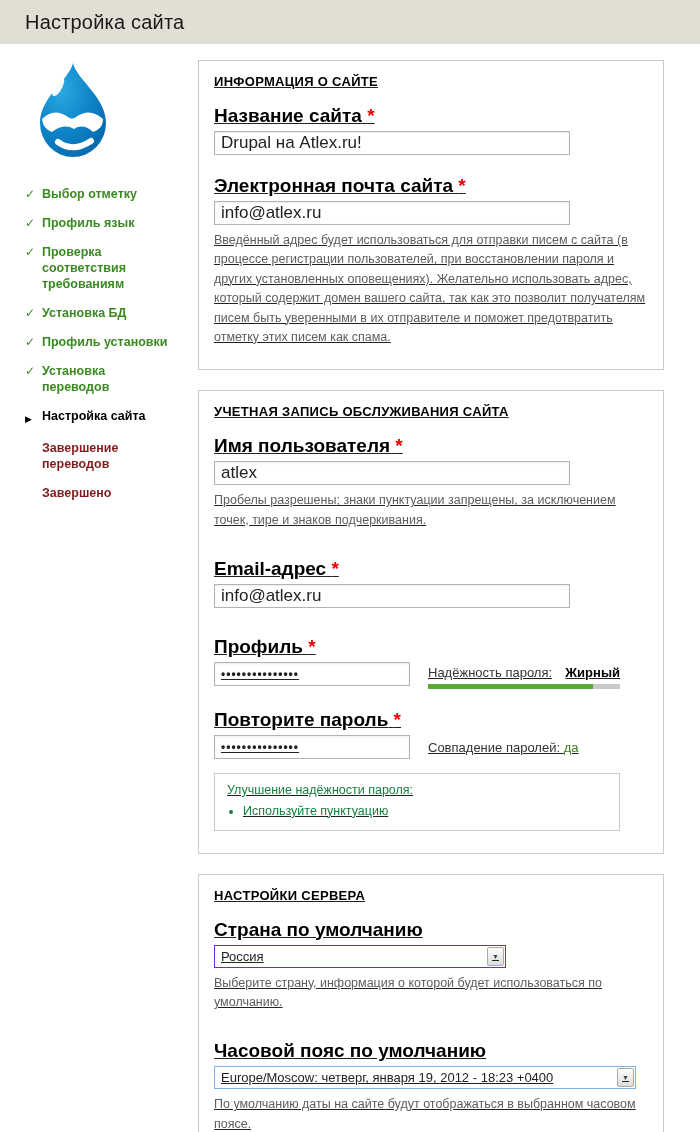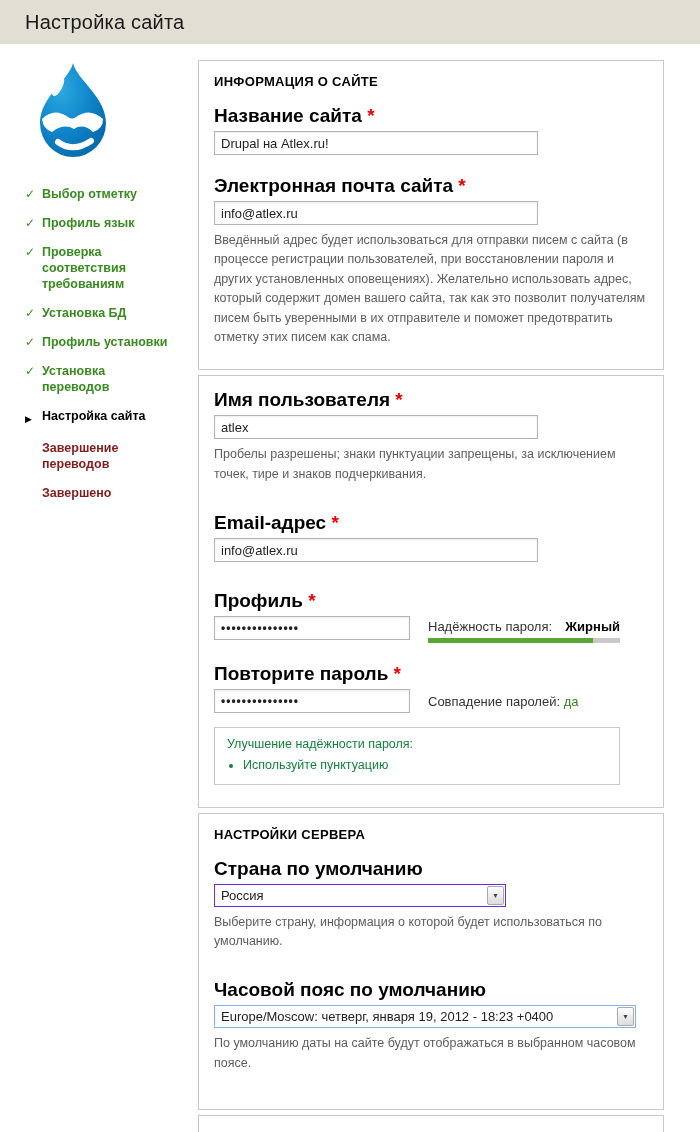--- a/index.html
+++ b/index.html
@@ -51,47 +51,48 @@
   .steps li.active .step-icon { color: #000; font-size: 9px; padding-top: 3px; }
   .steps li.active .step-label { color: #000; font-weight: bold; }
   .steps li.todo .step-icon { visibility: hidden; }
   .steps li.todo .step-label { color: #7f1d1d; font-weight: bold; }
 
   
   .fieldset {
     border: 1px solid #c9c9c9;
     background: #fff;
     padding: 13px 15px 16px 15px;
-    margin-bottom: 5px;
+    margin-bottom: 20px;
+    text-decoration: underline;
   }
   .fieldset .legend {
     font-size: 13px;
     font-weight: bold;
     color: #000;
     letter-spacing: 0.3px;
     margin-bottom: 16px;
   }
   .form-item { margin-bottom: 20px; }
   .form-item:last-child { margin-bottom: 6px; }
   .form-item label {
     display: block;
     font-size: 19px;
     font-weight: bold;
     color: #000;
     margin-bottom: 4px;
   }
   .req { color: #e00; font-weight: bold; }
   .text-input {
-    width: 324px;
+    width: 356px;
     height: 24px;
     border: 1px solid #b3b3b3;
     box-shadow: inset 0 1px 2px rgba(0,0,0,.08);
     padding: 2px 6px;
     font-family: "Liberation Sans", sans-serif;
-    font-size: 13px;
+    font-size: 17px;
     color: #222;
     background: #fff;
   }
   .pw-input { width: 196px; font-weight: bold; letter-spacing: 1px; font-size: 12px; }
   .description {
     font-size: 12.5px;
     line-height: 1.55;
     color: #5d5d5d;
     margin-top: 6px;
   }
@@ -224,20 +225,21 @@
       </div>
 
       <div class="form-item">
         <label><span>Электронная почта сайта</span> <span class="req">*</span></label>
         <input class="text-input" type="text" value="info@atlex.ru" style="">
         <div class="description">Введённый адрес будет использоваться для отправки писем с сайта (в процессе регистрации пользователей, при восстановлении пароля и других установленных оповещениях). Желательно использовать адрес, который содержит домен вашего сайта, так как это позволит получателям писем быть уверенными в их отправителе и поможет предотвратить отметку этих писем как спама.</div>
       </div>
     </div>
 
     <div class="fieldset">
+      <div class="legend">УЧЕТНАЯ ЗАПИСЬ ОБСЛУЖИВАНИЯ САЙТА</div>
 
       <div class="form-item">
         <label><span>Имя пользователя</span> <span class="req">*</span></label>
         <input class="text-input" type="text" value="atlex" style="">
         <div class="description">Пробелы разрешены; знаки пунктуации запрещены, за исключением точек, тире и знаков подчеркивания.</div>
       </div>
 
       <div class="form-item gap-lg">
         <label><span>Email-адрес</span> <span class="req">*</span></label>
         <input class="text-input" type="text" value="info@atlex.ru" style="">

